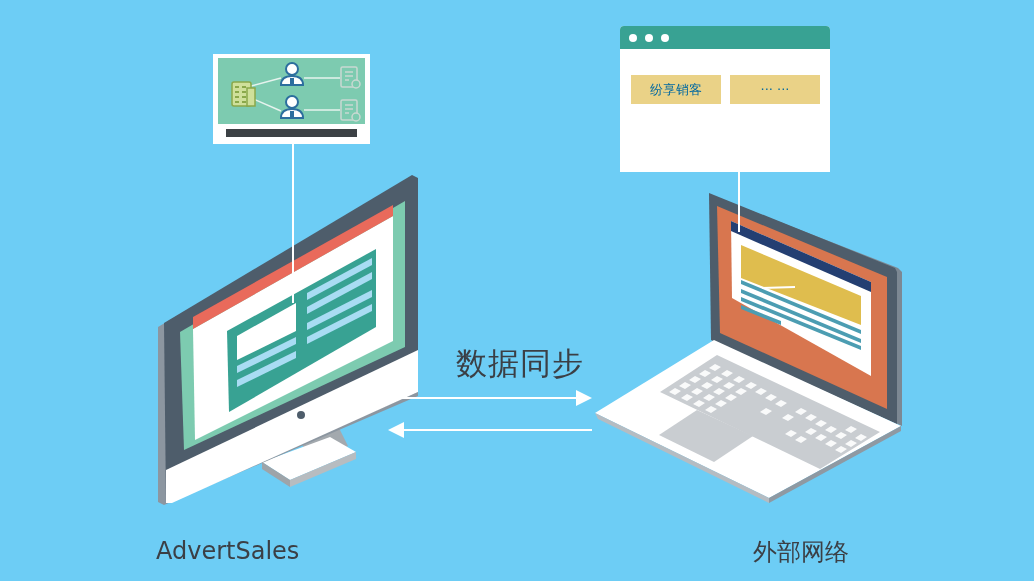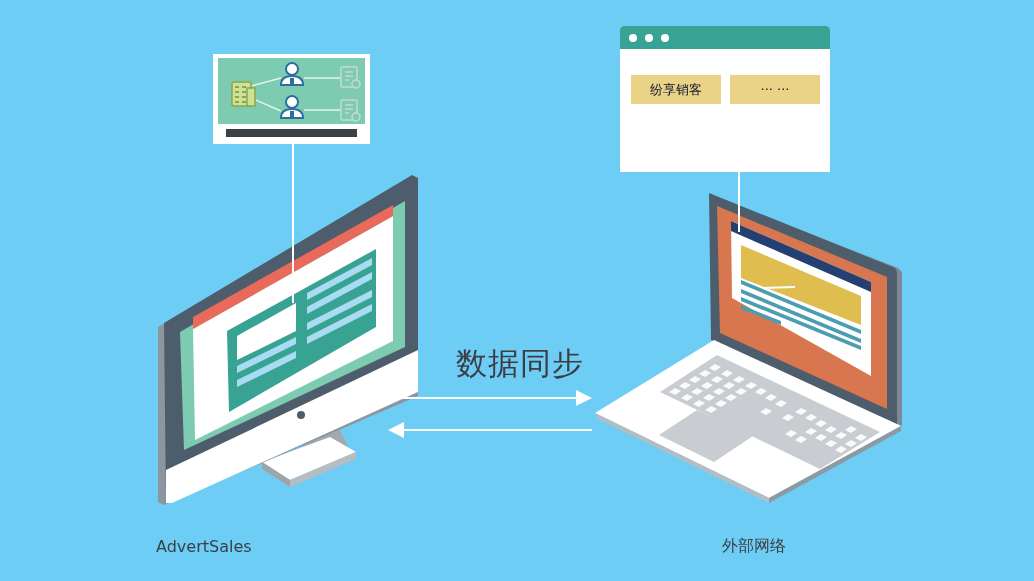--- a/index.html
+++ b/index.html
@@ -4,41 +4,41 @@
   <style>
     html, body { margin: 0; padding: 0; }
     body {
       width: 1034px; height: 581px; overflow: hidden;
       background: #6dcdf5;
       font-family: "Liberation Sans", "DejaVu Sans", sans-serif;
       position: relative;
     }
     .stage { position: absolute; left: 0; top: 0; width: 1034px; height: 581px; }
     .label {
-      position: absolute; color: #3b3f45; font-size: 16px; white-space: nowrap;
+      position: absolute; color: #3b3f45; font-size: 24px; white-space: nowrap;
       font-family: "DejaVu Sans", "Liberation Sans", sans-serif;
     }
     .label.left { left: 156px; top: 537px; }
-    .label.right { left: 722px; top: 536px; }
+    .label.right { left: 753px; top: 536px; }
     .label.sync { left: 456px; top: 343px; font-size: 31px; letter-spacing: 1px; }
 
     .crm-card {
       position: absolute; left: 620px; top: 26px; width: 210px; height: 146px;
       background: #ffffff; border-radius: 4px 4px 0 0; overflow: hidden;
     }
     .crm-card .bar {
       height: 23px; background: #38a293; display: flex; align-items: center; padding-left: 9px; gap: 8px;
     }
     .crm-card .dot { width: 8px; height: 8px; border-radius: 50%; background: #ffffff; }
     .crm-grid {
       position: absolute; left: 11px; top: 49px; width: 189px;
       display: grid; grid-template-columns: 90px 90px; gap: 9px;
     }
     .crm-item {
-      height: 29px; background: #ead287; color: #0f172a;
+      height: 29px; background: #ead287; color: #0369a1;
       font-size: 13px; display: flex; align-items: center; justify-content: center;
       font-family: "DejaVu Sans", "Liberation Sans", sans-serif;
     }
     .flow-card {
       position: absolute; left: 213px; top: 54px; width: 157px; height: 90px;
       background: #ffffff;
     }
     .flow-card .inner {
       position: absolute; left: 5px; top: 4px; width: 147px; height: 66px; background: #7dcbb0;
     }

